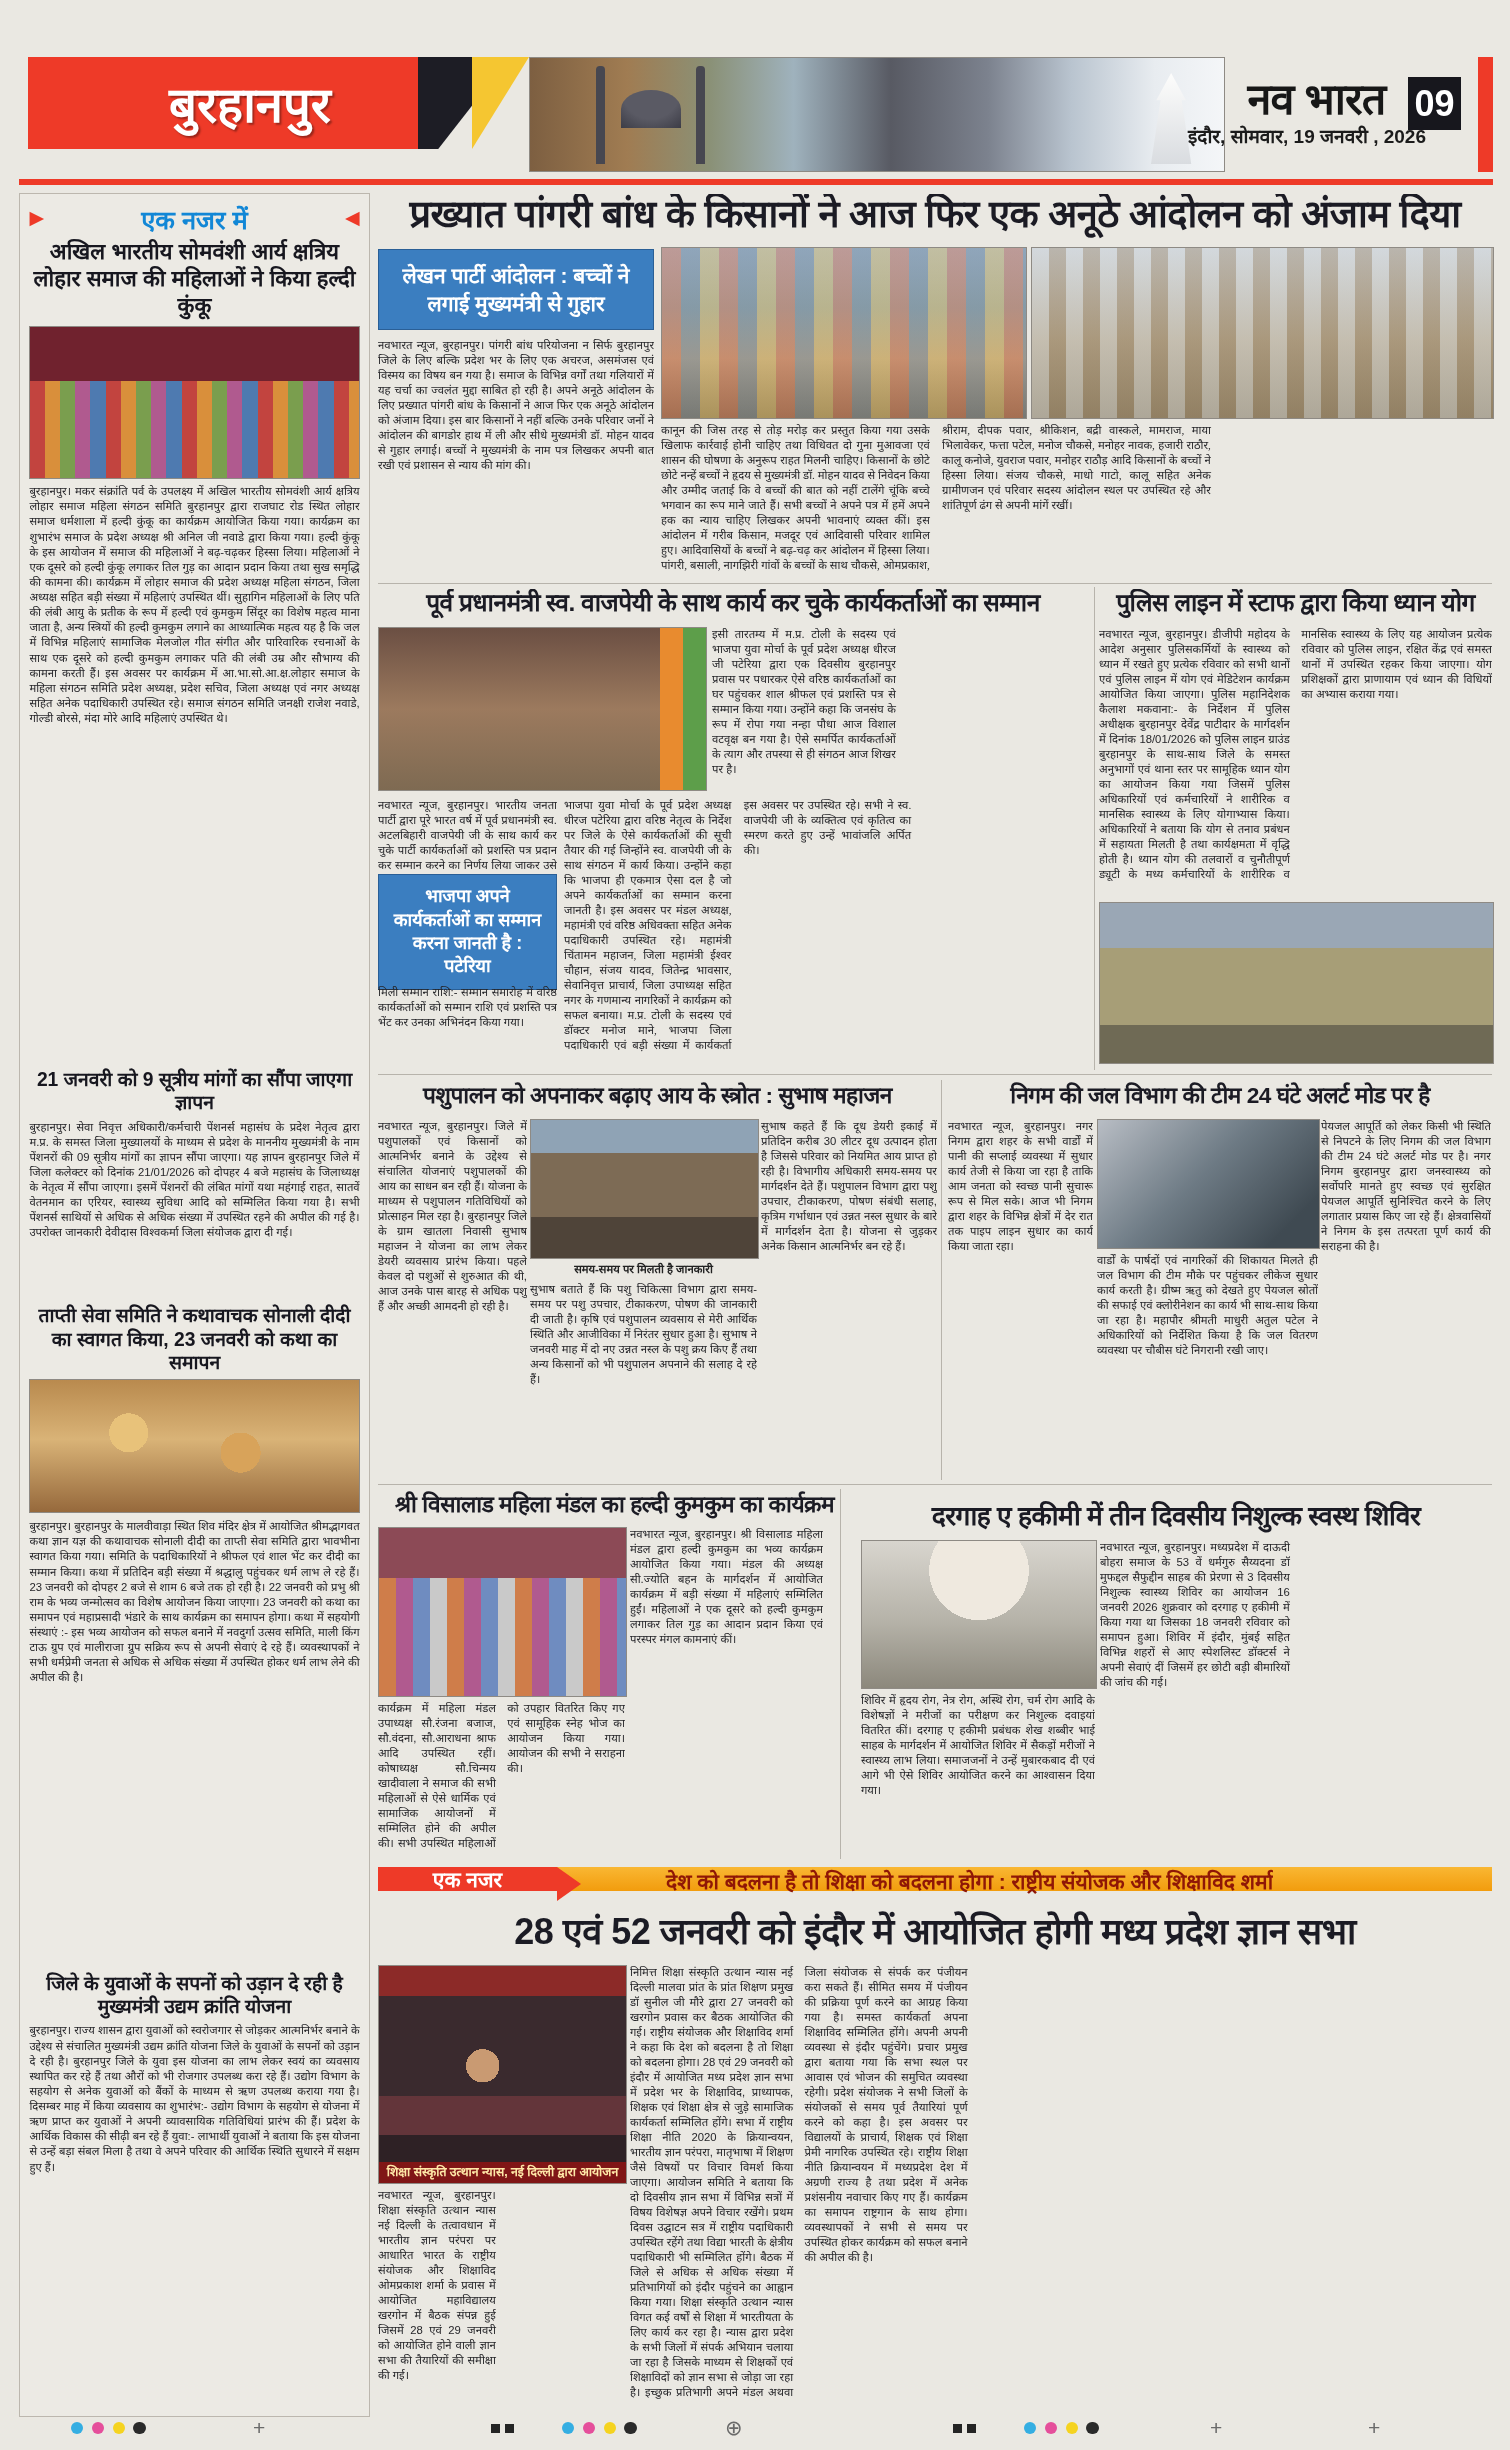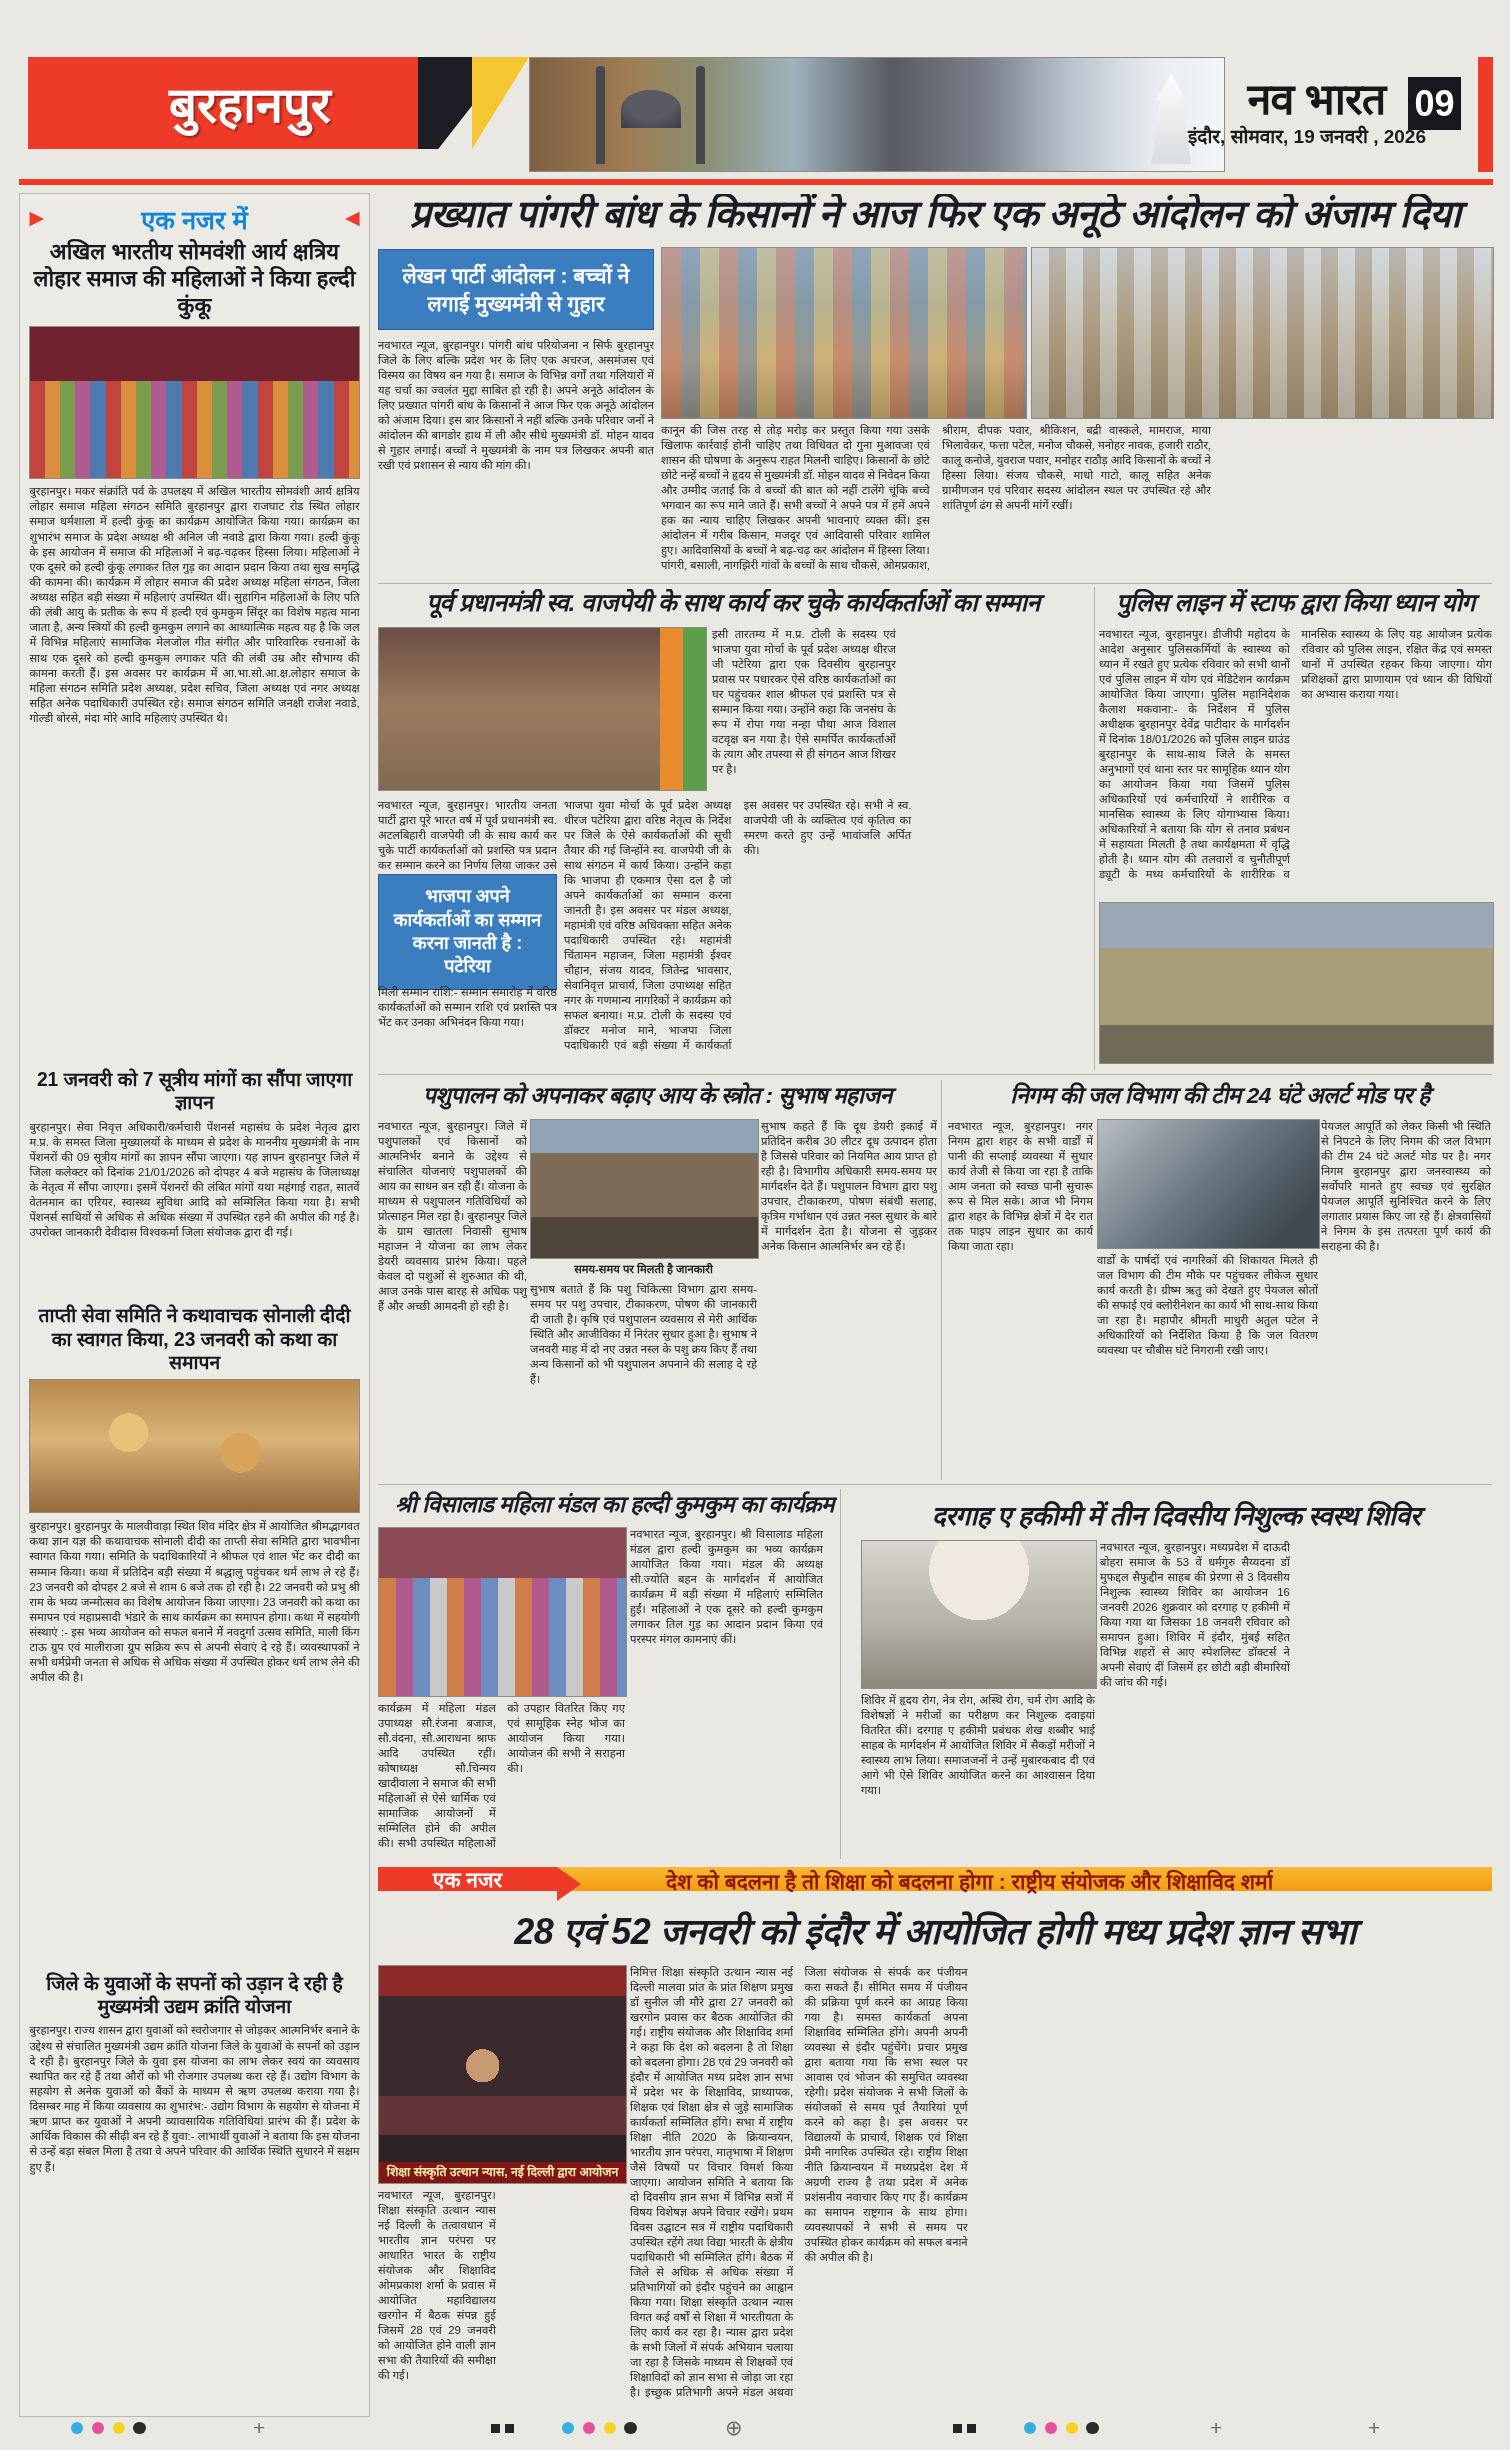--- a/index.html
+++ b/index.html
@@ -17,21 +17,21 @@
   .mast-title{position:absolute;left:1208px;top:68px;width:217px;height:55px;color:#171717;font-size:43px;font-weight:700;text-align:center;letter-spacing:-0.9px;}
   .mast-date{position:absolute;left:1170px;top:123px;width:274px;height:24.5px;color:#1b1b1b;font-size:19px;font-weight:700;text-align:center;}
   .pageno{position:absolute;left:1408px;top:77px;width:53px;height:53px;background:#17171d;color:#fff;font-size:36px;font-weight:700;display:flex;align-items:center;justify-content:center;}
   .redbar{position:absolute;left:1478px;top:57px;width:15px;height:115px;background:#ee3a28;}
   .mast-rule{position:absolute;left:19px;top:179px;width:1474px;height:5.7px;background:#ee3a28;}
   
   .txt{font-size:11.3px;line-height:1.33;text-align:justify;color:#26262a;overflow:hidden;position:absolute;column-fill:auto;}
   .cols2{column-count:2;column-gap:11.3px;}
   .cols3{column-count:3;column-gap:12.3px;font-family:Liberation Serif, serif;}
   .cols5{column-count:5;column-gap:11.3px;}
-  .hh{position:absolute;font-weight:700;color:#1b1b24;text-align:center;letter-spacing:-0.5px;overflow:hidden;font-style:italic;}
+  .hh{position:absolute;font-weight:700;color:#1b1b24;text-align:center;letter-spacing:-0.5px;overflow:hidden;}
   .h-xl{font-size:38px;line-height:1.1;}
   .h-lg{font-size:24.5px;line-height:1.15;}
   .h-md{font-size:22.7px;line-height:1.2;}
   .photo{position:absolute;border:0.9px solid #8e8a84;overflow:hidden;}
   .cap{position:absolute;font-size:11.3px;font-weight:700;color:#222;text-align:center;overflow:hidden;}
   .vrule{position:absolute;width:0.9px;background:#b7b3ab;}
   .hrule{position:absolute;height:0.9px;background:#b7b3ab;}
   
   .leftbox{position:absolute;left:19px;top:193px;width:351px;height:2224px;border:0.9px solid #bcb7ae;background:#eceae4;box-sizing:border-box;padding:5.7px 9.4px;overflow:hidden;}
   .secthead{position:relative;text-align:center;color:#1287d6;font-size:25.5px;font-weight:700;margin:1.9px 0 3.8px;}
@@ -91,21 +91,21 @@
 
   <div class="leftbox">
     <div class="secthead">
       <span class="arw" style="left:0">▶</span>
       <span>एक नजर में</span>
       <span class="arw" style="right:0">◀</span>
     </div>
     <div class="lh2">अखिल भारतीय सोमवंशी आर्य क्षत्रिय लोहार समाज की महिलाओं ने किया हल्दी कुंकू</div>
     <div class="lphoto ph-women" style="height:151px"></div>
     <div class="ltxt" style="height:576px;overflow:hidden">बुरहानपुर। मकर संक्रांति पर्व के उपलक्ष्य में अखिल भारतीय सोमवंशी आर्य क्षत्रिय लोहार समाज महिला संगठन समिति बुरहानपुर द्वारा राजघाट रोड स्थित लोहार समाज धर्मशाला में हल्दी कुंकू का कार्यक्रम आयोजित किया गया। कार्यक्रम का शुभारंभ समाज के प्रदेश अध्यक्ष श्री अनिल जी नवाडे द्वारा किया गया। हल्दी कुंकू के इस आयोजन में समाज की महिलाओं ने बढ़-चढ़कर हिस्सा लिया। महिलाओं ने एक दूसरे को हल्दी कुंकू लगाकर तिल गुड़ का आदान प्रदान किया तथा सुख समृद्धि की कामना की। कार्यक्रम में लोहार समाज की प्रदेश अध्यक्ष महिला संगठन, जिला अध्यक्ष सहित बड़ी संख्या में महिलाएं उपस्थित थीं। सुहागिन महिलाओं के लिए पति की लंबी आयु के प्रतीक के रूप में हल्दी एवं कुमकुम सिंदूर का विशेष महत्व माना जाता है, अन्य स्त्रियों की हल्दी कुमकुम लगाने का आध्यात्मिक महत्व यह है कि जल में विभिन्न महिलाएं सामाजिक मेलजोल गीत संगीत और पारिवारिक रचनाओं के साथ एक दूसरे को हल्दी कुमकुम लगाकर पति की लंबी उम्र और सौभाग्य की कामना करती हैं। इस अवसर पर कार्यक्रम में आ.भा.सो.आ.क्ष.लोहार समाज के महिला संगठन समिति प्रदेश अध्यक्ष, प्रदेश सचिव, जिला अध्यक्ष एवं नगर अध्यक्ष सहित अनेक पदाधिकारी उपस्थित रहे। समाज संगठन समिति जनक्षी राजेश नवाडे, गोल्डी बोरसे, मंदा मोरे आदि महिलाएं उपस्थित थे।</div>
-    <div class="lh3">21 जनवरी को 7 सूत्रीय मांगों का सौंपा जाएगा ज्ञापन</div>
+    <div class="lh3">21 जनवरी को 9 सूत्रीय मांगों का सौंपा जाएगा ज्ञापन</div>
     <div class="ltxt" style="height:177px;overflow:hidden">बुरहानपुर। सेवा निवृत्त अधिकारी/कर्मचारी पेंशनर्स महासंघ के प्रदेश नेतृत्व द्वारा म.प्र. के समस्त जिला मुख्यालयों के माध्यम से प्रदेश के माननीय मुख्यमंत्री के नाम पेंशनरों की 09 सूत्रीय मांगों का ज्ञापन सौंपा जाएगा। यह ज्ञापन बुरहानपुर जिले में जिला कलेक्टर को दिनांक 21/01/2026 को दोपहर 4 बजे महासंघ के जिलाध्यक्ष के नेतृत्व में सौंपा जाएगा। इसमें पेंशनरों की लंबित मांगों यथा महंगाई राहत, सातवें वेतनमान का एरियर, स्वास्थ्य सुविधा आदि को सम्मिलित किया गया है। सभी पेंशनर्स साथियों से अधिक से अधिक संख्या में उपस्थित रहने की अपील की गई है। उपरोक्त जानकारी देवीदास विश्वकर्मा जिला संयोजक द्वारा दी गई।</div>
     <div class="lh3">ताप्ती सेवा समिति ने कथावाचक सोनाली दीदी का स्वागत किया, 23 जनवरी को कथा का समापन</div>
     <div class="lphoto ph-haldi" style="height:132px"></div>
     <div class="ltxt" style="height:445px;overflow:hidden">बुरहानपुर। बुरहानपुर के मालवीवाड़ा स्थित शिव मंदिर क्षेत्र में आयोजित श्रीमद्भागवत कथा ज्ञान यज्ञ की कथावाचक सोनाली दीदी का ताप्ती सेवा समिति द्वारा भावभीना स्वागत किया गया। समिति के पदाधिकारियों ने श्रीफल एवं शाल भेंट कर दीदी का सम्मान किया। कथा में प्रतिदिन बड़ी संख्या में श्रद्धालु पहुंचकर धर्म लाभ ले रहे हैं। 23 जनवरी को दोपहर 2 बजे से शाम 6 बजे तक हो रही है। 22 जनवरी को प्रभु श्री राम के भव्य जन्मोत्सव का विशेष आयोजन किया जाएगा। 23 जनवरी को कथा का समापन एवं महाप्रसादी भंडारे के साथ कार्यक्रम का समापन होगा। कथा में सहयोगी संस्थाएं :- इस भव्य आयोजन को सफल बनाने में नवदुर्गा उत्सव समिति, माली किंग टाऊ ग्रुप एवं मालीराजा ग्रुप सक्रिय रूप से अपनी सेवाएं दे रहे हैं। व्यवस्थापकों ने सभी धर्मप्रेमी जनता से अधिक से अधिक संख्या में उपस्थित होकर धर्म लाभ लेने की अपील की है।</div>
     <div class="lh3">जिले के युवाओं के सपनों को उड़ान दे रही है मुख्यमंत्री उद्यम क्रांति योजना</div>
     <div class="ltxt" style="height:444px;overflow:hidden">बुरहानपुर। राज्य शासन द्वारा युवाओं को स्वरोजगार से जोड़कर आत्मनिर्भर बनाने के उद्देश्य से संचालित मुख्यमंत्री उद्यम क्रांति योजना जिले के युवाओं के सपनों को उड़ान दे रही है। बुरहानपुर जिले के युवा इस योजना का लाभ लेकर स्वयं का व्यवसाय स्थापित कर रहे हैं तथा औरों को भी रोजगार उपलब्ध करा रहे हैं। उद्योग विभाग के सहयोग से अनेक युवाओं को बैंकों के माध्यम से ऋण उपलब्ध कराया गया है। दिसम्बर माह में किया व्यवसाय का शुभारंभ:- उद्योग विभाग के सहयोग से योजना में ऋण प्राप्त कर युवाओं ने अपनी व्यावसायिक गतिविधियां प्रारंभ की हैं। प्रदेश के आर्थिक विकास की सीढ़ी बन रहे हैं युवा:- लाभार्थी युवाओं ने बताया कि इस योजना से उन्हें बड़ा संबल मिला है तथा वे अपने परिवार की आर्थिक स्थिति सुधारने में सक्षम हुए हैं।</div>
   </div>
 
   <div class="hh h-xl" style="left:378px;top:194px;width:1114px;height:49px">प्रख्यात पांगरी बांध के किसानों ने आज फिर एक अनूठे आंदोलन को अंजाम दिया</div>
   <div class="bluebox" style="left:378px;top:249px;width:276px;height:81px;font-size:21px">लेखन पार्टी आंदोलन :  बच्चों ने लगाई मुख्यमंत्री से गुहार</div>

